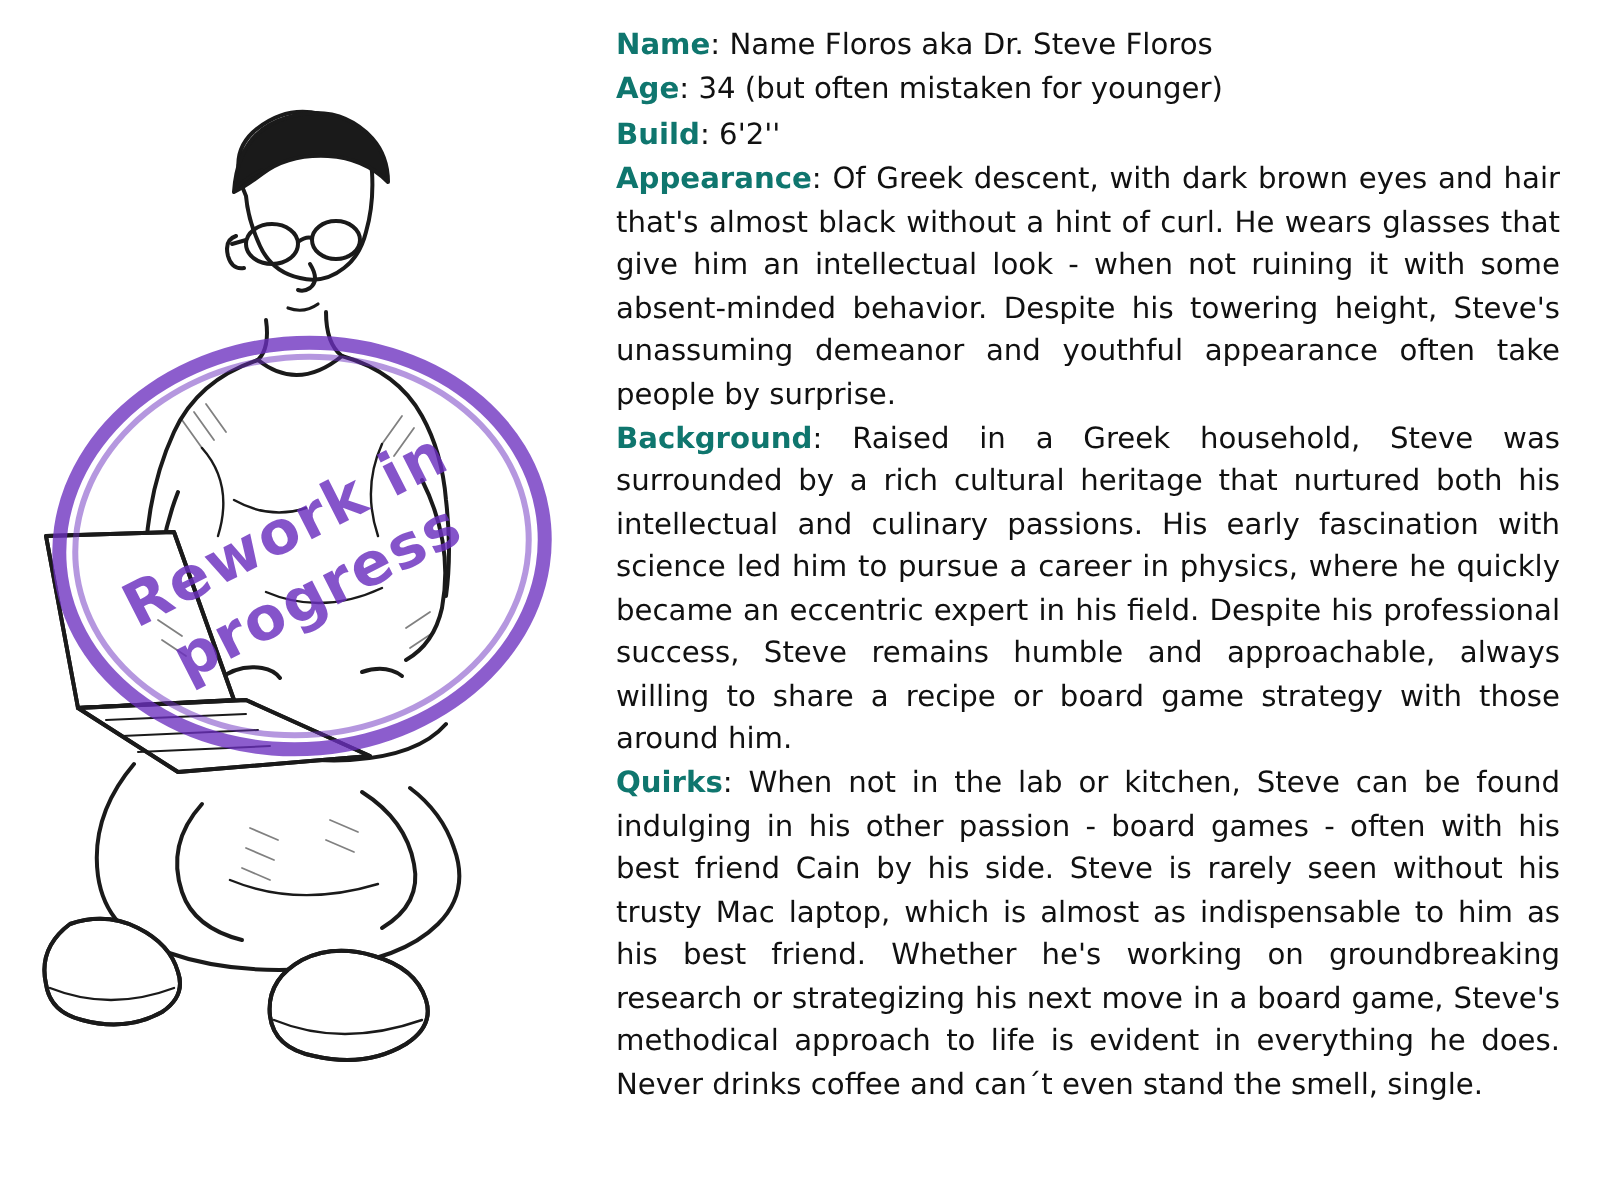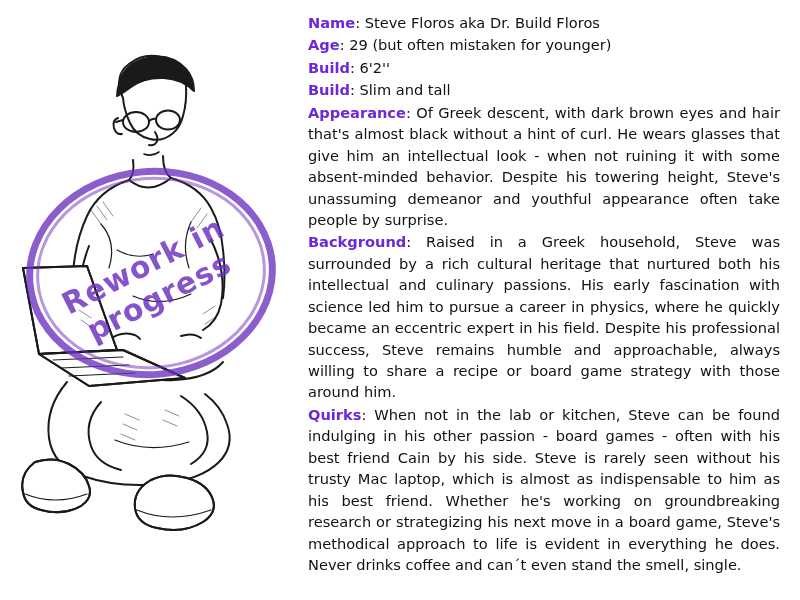--- a/index.html
+++ b/index.html
@@ -101,21 +101,21 @@
     line-height: 1.47;
     color: #111111;
     margin: 0 0 1px 0;
     text-align: justify;
   }
   .field.para {
     text-align: justify;
   }
   .field .lbl {
     font-weight: bold;
-    color: #6d28d9;
+    color: #0f766e;
   }
   .field .val {
     font-weight: normal;
   }
 </style>
 </head>
 <body>
 
 <div class="page">
 
@@ -202,34 +202,31 @@
         <div class="stamp-ellipse"></div>
         <div class="stamp-ellipse inner"></div>
         <div class="stamp-text">Rework in progress</div>
       </div>
     </div>
   </div>
 
   <div class="text-col">
 
     <p class="field">
-      <span class="lbl">Name</span><span class="val">: </span><span class="val">Steve Floros aka Dr. Build Floros</span>
+      <span class="lbl">Name</span><span class="val">: </span><span class="val">Name Floros aka Dr. Steve Floros</span>
     </p>
 
     <p class="field">
-      <span class="lbl">Age</span><span class="val">: </span><span class="val">29 (but often mistaken for younger)</span>
+      <span class="lbl">Age</span><span class="val">: </span><span class="val">34 (but often mistaken for younger)</span>
     </p>
 
     <p class="field">
       <span class="lbl">Build</span><span class="val">: </span><span class="val">6'2''</span>
     </p>
 
-    <p class="field">
-      <span class="lbl">Build</span><span class="val">: </span><span class="val">Slim and tall</span>
-    </p>
 
     <p class="field para">
       <span class="lbl">Appearance</span><span class="val">: </span><span class="val">Of Greek descent, with dark brown eyes and hair that's almost black without a hint of curl. He wears glasses that give him an intellectual look - when not ruining it with some absent-minded behavior. Despite his towering height, Steve's unassuming demeanor and youthful appearance often take people by surprise.</span>
     </p>
 
     <p class="field para">
       <span class="lbl">Background</span><span class="val">: </span><span class="val">Raised in a Greek household, Steve was surrounded by a rich cultural heritage that nurtured both his intellectual and culinary passions. His early fascination with science led him to pursue a career in physics, where he quickly became an eccentric expert in his field. Despite his professional success, Steve remains humble and approachable, always willing to share a recipe or board game strategy with those around him.</span>
     </p>
 
     <p class="field para">

